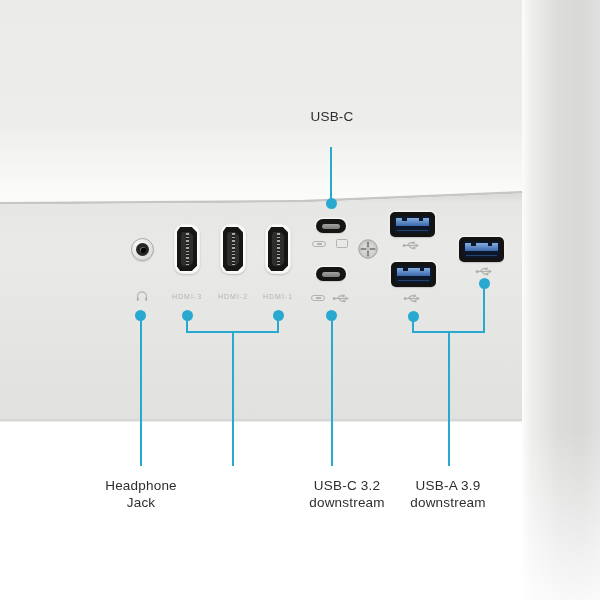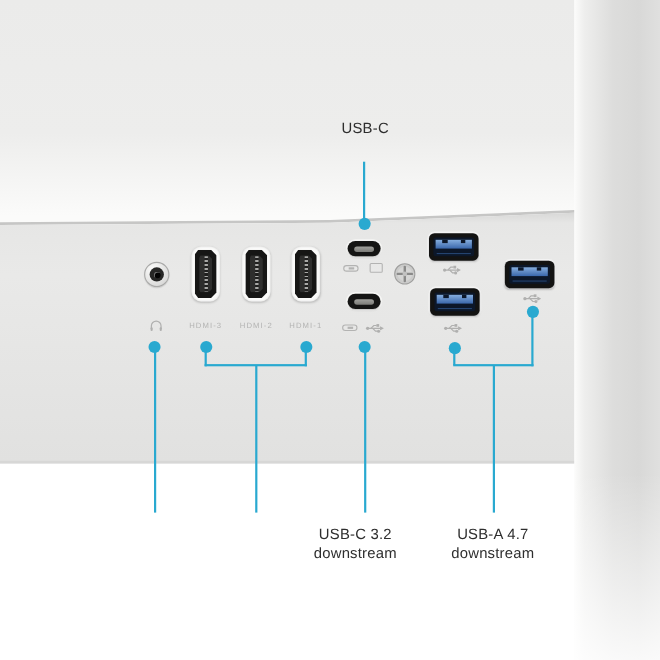--- a/index.html
+++ b/index.html
@@ -247,25 +247,29 @@
   <div class="cline-v" style="left:412px;top:316px;height:16px"></div>
   <div class="cdot" style="left:479px;top:278px"></div>
   <div class="cline-v" style="left:483px;top:283px;height:50px"></div>
   <div class="cline-h" style="left:412px;top:331px;width:73px"></div>
   <div class="cline-v" style="left:448px;top:332px;height:134px"></div>
 
   <div class="label" style="left:257px;top:108px">
     <div>USB-C</div>
   </div>
 
-
-
-  <div class="label" style="left:248px;top:477px">
+  <div class="label" style="left:66px;top:477px">
+    <div>Headphone</div>
+    <div>Jack</div>
+  </div>
+
+
+  <div class="label" style="left:272px;top:477px">
     <div>USB-C 3.2</div>
     <div>downstream</div>
   </div>
 
   <div class="label" style="left:373px;top:477px">
-    <div>USB-A 4.7</div>
+    <div>USB-A 3.9</div>
     <div>downstream</div>
   </div>
 
 </div>
 
 </body></html>

